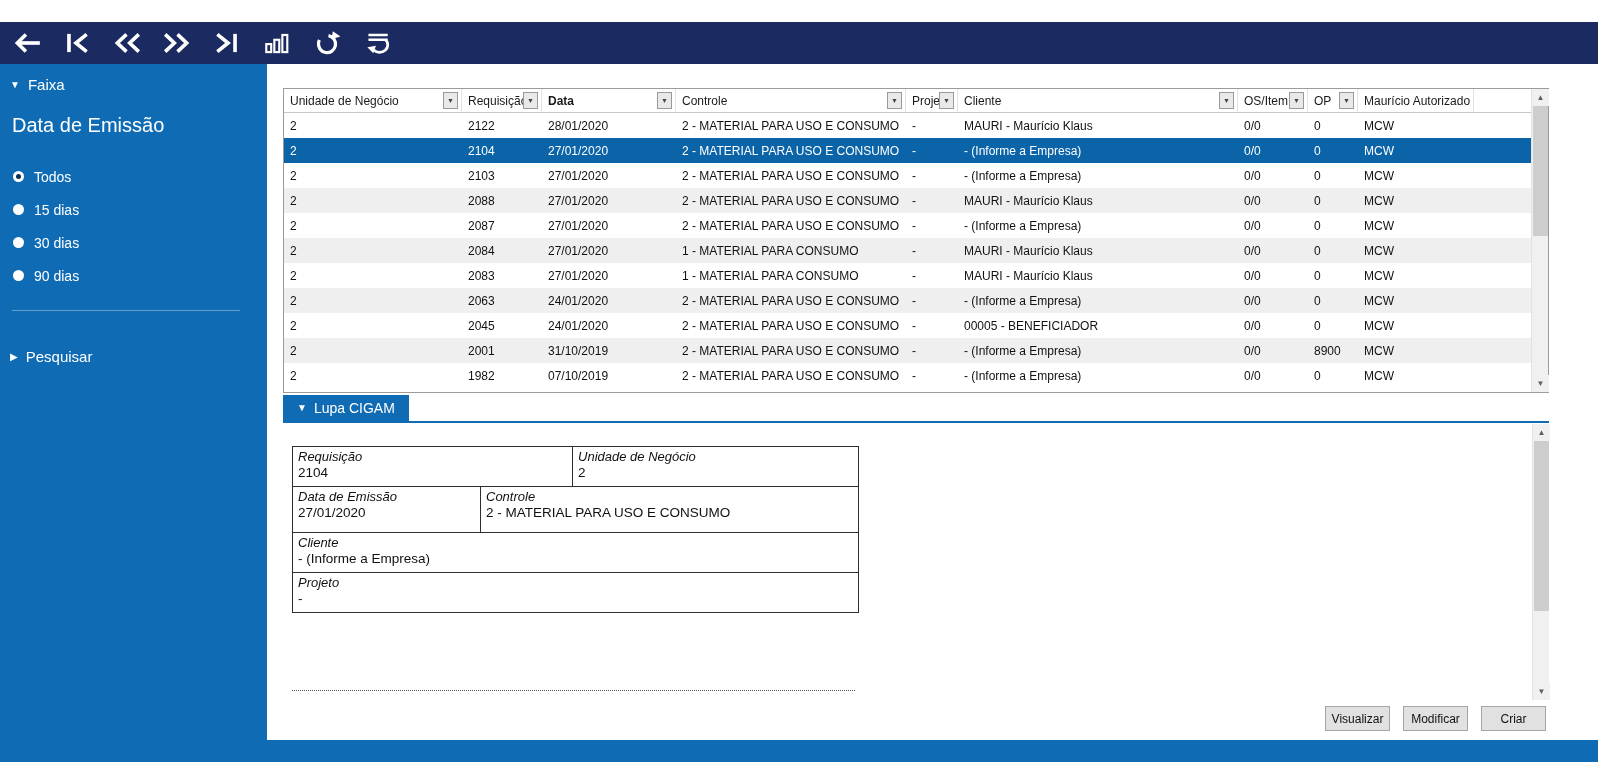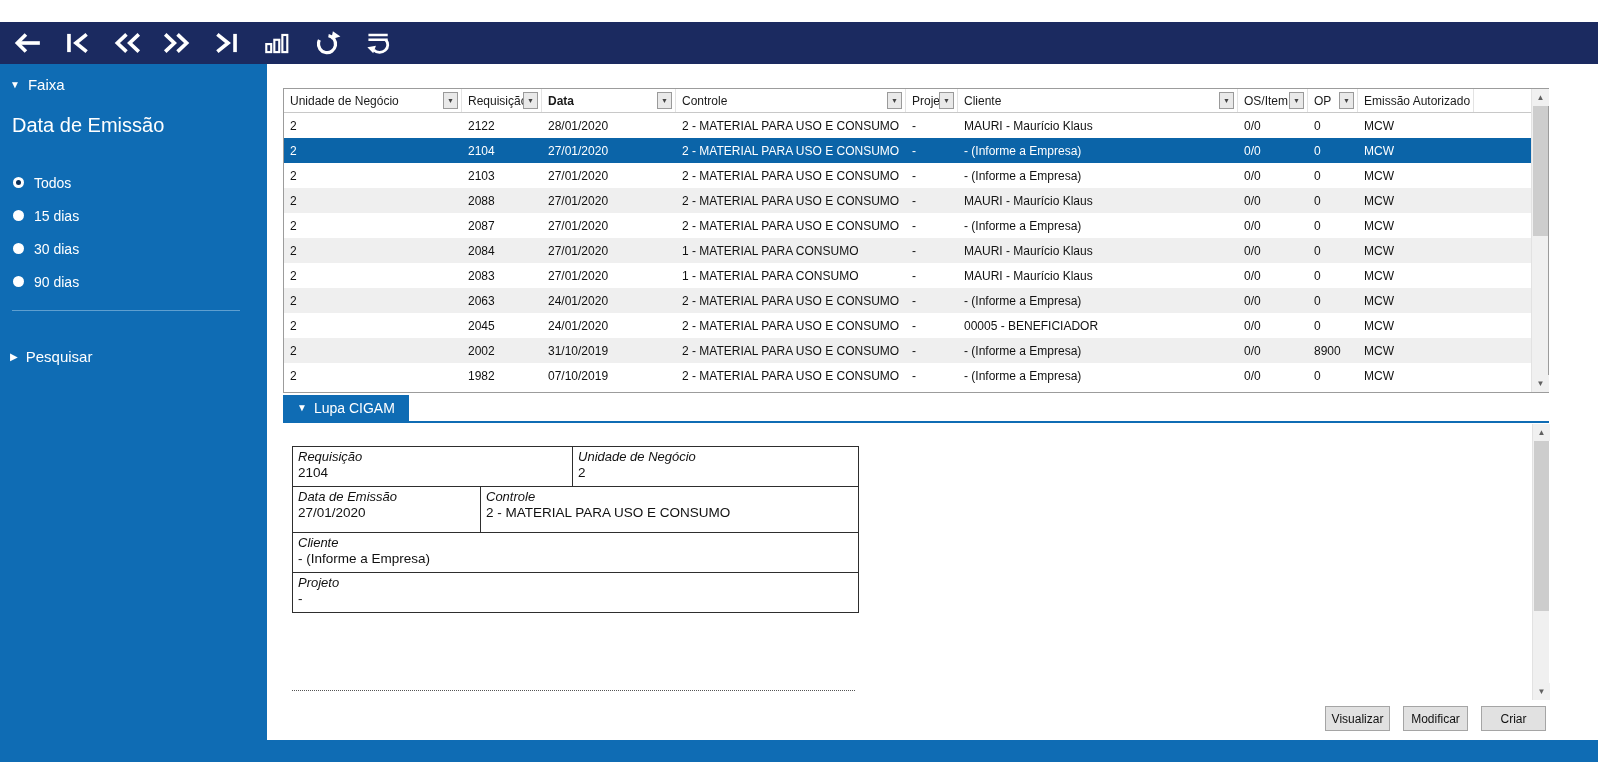--- a/index.html
+++ b/index.html
@@ -16,21 +16,21 @@
   .toolbar { position:absolute; left:0; top:22px; width:100%; height:42px; background:#1b2a60; display:flex; align-items:center; padding-left:10px; gap:16px; }
   .tool-btn { width:34px; height:34px; background:transparent; border:none; display:flex; align-items:center; justify-content:center; cursor:pointer; }
   .tool-btn svg { display:block; }
 
   
   .sidebar { position:absolute; left:0; top:64px; width:267px; height:698px; background:#0f6cb4; color:#fff; }
   .side-header { position:absolute; left:10px; display:flex; align-items:center; gap:8px; font-size:15px; cursor:pointer; }
   .side-header .tri { font-size:10px; line-height:1; }
   .faixa-header { top:12px; }
   .emissao-title { position:absolute; left:12px; top:50px; font-size:20px; }
-  .radio-list { position:absolute; left:13px; top:102px; }
+  .radio-list { position:absolute; left:13px; top:96px; }
   .radio-item { display:flex; align-items:center; gap:10px; height:33px; font-size:14px; cursor:pointer; }
   .radio { width:11px; height:11px; border-radius:50%; background:#fff; position:relative; flex:none; }
   .radio.selected::after { content:''; position:absolute; left:3px; top:3px; width:5px; height:5px; border-radius:50%; background:#0c2f57; }
   .side-divider { position:absolute; left:12px; top:246px; width:228px; border-top:1px solid #5e9fd0; }
   .pesquisar-header { top:284px; }
 
   
   .main { position:absolute; left:267px; top:64px; width:1331px; height:676px; background:#fff; }
 
   
@@ -206,21 +206,21 @@
           </div>
           <div class="grid-col" style="width: 70px;">
             <span class="col-label">OS/Item</span>
             <span class="col-filter">▼</span>
           </div>
           <div class="grid-col" style="width: 50px;">
             <span class="col-label">OP</span>
             <span class="col-filter">▼</span>
           </div>
           <div class="grid-col" style="width: 116px;">
-            <span class="col-label">Emissão Autorizado</span>
+            <span class="col-label">Maurício Autorizado</span>
           </div>
         </div>
       <div class="grid-body">
           <div class="grid-row">
             <div class="grid-cell" style="width: 178px;">2</div>
             <div class="grid-cell" style="width: 80px;">2122</div>
             <div class="grid-cell" style="width: 134px;">28/01/2020</div>
             <div class="grid-cell" style="width: 230px;">2 - MATERIAL PARA USO E CONSUMO</div>
             <div class="grid-cell" style="width: 52px;">-</div>
             <div class="grid-cell" style="width: 280px;">MAURI - Maurício Klaus</div>
@@ -311,21 +311,21 @@
             <div class="grid-cell" style="width: 134px;">24/01/2020</div>
             <div class="grid-cell" style="width: 230px;">2 - MATERIAL PARA USO E CONSUMO</div>
             <div class="grid-cell" style="width: 52px;">-</div>
             <div class="grid-cell" style="width: 280px;">00005 - BENEFICIADOR</div>
             <div class="grid-cell" style="width: 70px;">0/0</div>
             <div class="grid-cell" style="width: 50px;">0</div>
             <div class="grid-cell" style="width: 116px;">MCW</div>
           </div>
           <div class="grid-row alt">
             <div class="grid-cell" style="width: 178px;">2</div>
-            <div class="grid-cell" style="width: 80px;">2002</div>
+            <div class="grid-cell" style="width: 80px;">2001</div>
             <div class="grid-cell" style="width: 134px;">31/10/2019</div>
             <div class="grid-cell" style="width: 230px;">2 - MATERIAL PARA USO E CONSUMO</div>
             <div class="grid-cell" style="width: 52px;">-</div>
             <div class="grid-cell" style="width: 280px;">- (Informe a Empresa)</div>
             <div class="grid-cell" style="width: 70px;">0/0</div>
             <div class="grid-cell" style="width: 50px;">8900</div>
             <div class="grid-cell" style="width: 116px;">MCW</div>
           </div>
           <div class="grid-row">
             <div class="grid-cell" style="width: 178px;">2</div>

